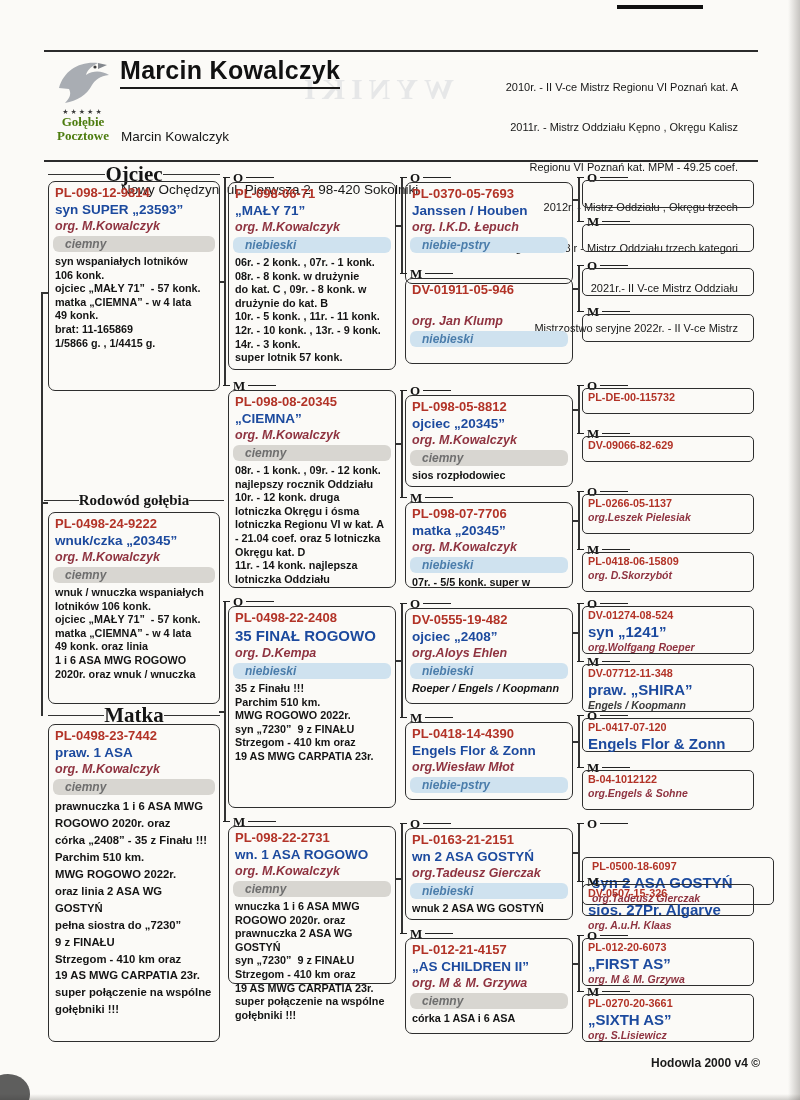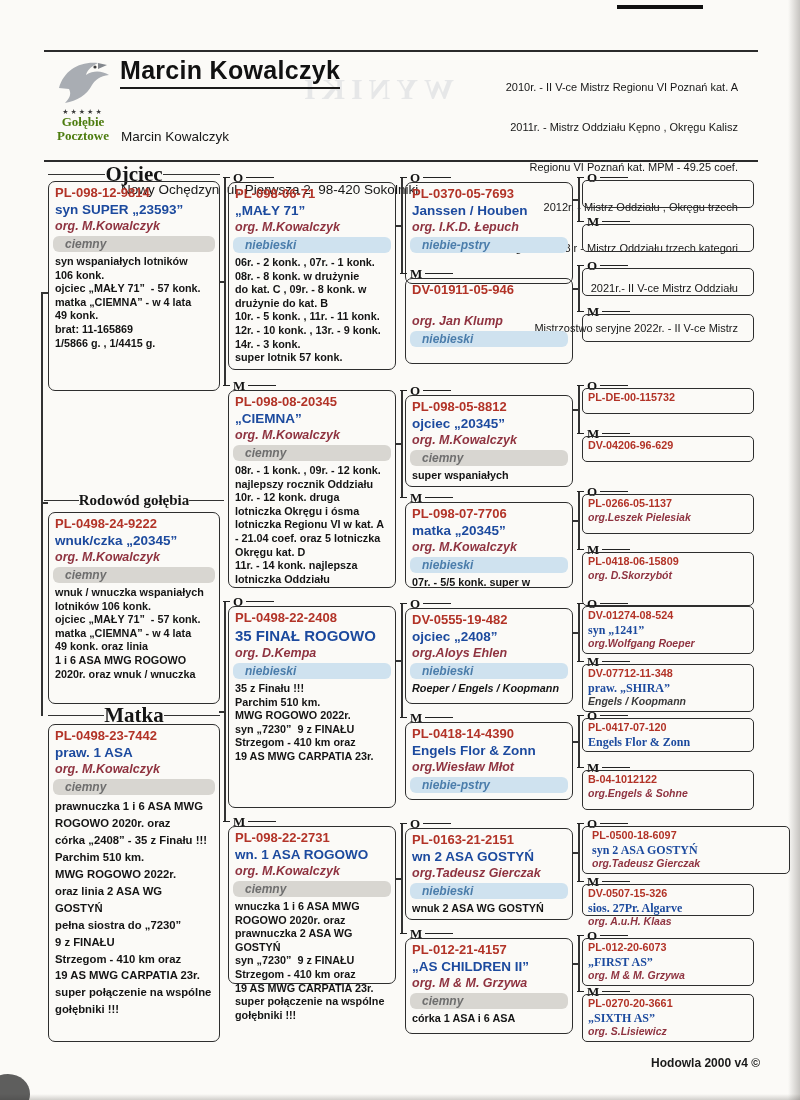--- a/index.html
+++ b/index.html
@@ -30,21 +30,21 @@
   .box{position:absolute;border:1.4px solid #2e2e2e;border-radius:7px;padding:3px 6px;box-sizing:border-box;}
   .ring{color:#b23327;font-weight:700;font-size:13px;line-height:1.28;}
   .pname{color:#1c4a9e;font-weight:700;font-size:13.5px;line-height:1.22;}
   .org{color:#8f3340;font-weight:700;font-style:italic;font-size:12.5px;line-height:1.28;}
   .colorband{font-style:italic;font-weight:700;font-size:12px;margin:2px -2px;padding:1px 12px;border-radius:6px;}
   .colorband.dark{background:#d8d6d1;color:#6e6e6e;}
   .colorband.blue{background:#cfe2ef;color:#4b7dab;}
   .desc{color:#141414;font-weight:700;font-size:10.8px;line-height:1.26;white-space:pre-wrap;margin-top:3px;}
   .sm{padding:2px 5px;border-radius:5px;}
   .sm .ring{font-size:10.8px;}
-  .sm .pname{font-size:12px;font-family:Liberation Serif, serif;}
+  .sm .pname{font-size:15px;}
   .sm .org{font-size:10.5px;}
 
   
   .vl{position:absolute;width:1.5px;background:#333;}
   .hlc{position:absolute;height:1.5px;background:#333;}
 
   
   .topbar{position:absolute;left:617px;top:5px;width:86px;height:4px;background:#101010;}
   .edge-r{position:absolute;right:0;top:0;width:12px;height:1100px;background:linear-gradient(to right,rgba(0,0,0,0),rgba(60,55,50,.28));}
   .edge-b{position:absolute;left:0;bottom:0;width:800px;height:6px;background:linear-gradient(to bottom,rgba(0,0,0,0),rgba(60,55,50,.22));}
@@ -282,21 +282,21 @@
   <div class="sexrow" style="left:400px;top:385px;width:173px;">
     <i class="sl lead"></i>
       <span>O</span>
       <i class="sl tail"></i>
   </div>
   <div class="box" style="left:405px;top:395px;width:168px;height:92px;">
     <div class="ring">PL-098-05-8812</div>
     <div class="pname">ojciec „20345”</div>
     <div class="org">org. M.Kowalczyk</div>
     <div class="colorband dark">ciemny</div>
-    <div class="desc">super wspaniałych</div>
+    <div class="desc">sios rozpłodowiec</div>
   </div>
 
   <div class="sexrow" style="left:400px;top:492px;width:173px;">
     <i class="sl lead"></i>
       <span>M</span>
       <i class="sl tail"></i>
   </div>
   <div class="box" style="left:405px;top:502px;width:168px;height:86px;">
     <div class="ring">PL-098-07-7706</div>
     <div class="pname">matka „20345”</div>
@@ -409,39 +409,39 @@
   <div class="box sm" style="left:582px;top:388px;width:172px;height:26px;">
     <div class="ring">PL-DE-00-115732</div>
   </div>
 
   <div class="sexrow" style="left:577px;top:428px;width:177px;">
     <i class="sl lead"></i>
       <span>M</span>
       <i class="sl tail"></i>
   </div>
   <div class="box sm" style="left:582px;top:436px;width:172px;height:26px;">
-    <div class="ring">DV-04206-96-629</div>
+    <div class="ring">DV-09066-82-629</div>
   </div>
 
   <div class="sexrow" style="left:577px;top:486px;width:177px;">
     <i class="sl lead"></i>
       <span>O</span>
       <i class="sl tail"></i>
   </div>
   <div class="box sm" style="left:582px;top:494px;width:172px;height:40px;">
     <div class="ring">PL-0266-05-1137</div>
     <div class="org">org.Leszek Pielesiak</div>
   </div>
 
   <div class="sexrow" style="left:577px;top:544px;width:177px;">
     <i class="sl lead"></i>
       <span>M</span>
       <i class="sl tail"></i>
   </div>
-  <div class="box sm" style="left:582px;top:552px;width:172px;height:54px;">
+  <div class="box sm" style="left:582px;top:552px;width:172px;height:40px;">
     <div class="ring">PL-0418-06-15809</div>
     <div class="org">org. D.Skorzybót</div>
   </div>
 
   <div class="sexrow" style="left:577px;top:598px;width:177px;">
     <i class="sl lead"></i>
       <span>O</span>
       <i class="sl tail"></i>
   </div>
   <div class="box sm" style="left:582px;top:606px;width:172px;height:48px;">
@@ -479,21 +479,21 @@
   <div class="box sm" style="left:582px;top:770px;width:172px;height:40px;">
     <div class="ring">B-04-1012122</div>
     <div class="org">org.Engels &amp; Sohne</div>
   </div>
 
   <div class="sexrow" style="left:577px;top:818px;width:177px;">
     <i class="sl lead"></i>
       <span>O</span>
       <i class="sl tail"></i>
   </div>
-  <div class="box sm" style="left:582px;top:826px;width:208px;height:48px;padding-left:9px;">
+  <div class="box sm" style="left:582px;top:857px;width:192px;height:48px;padding-left:9px;">
     <div class="ring">PL-0500-18-6097</div>
     <div class="pname">syn 2 ASA GOSTYŃ</div>
     <div class="org">org.Tadeusz Gierczak</div>
   </div>
 
   <div class="sexrow" style="left:577px;top:876px;width:177px;">
     <i class="sl lead"></i>
       <span>M</span>
       <i class="sl tail"></i>
   </div>

